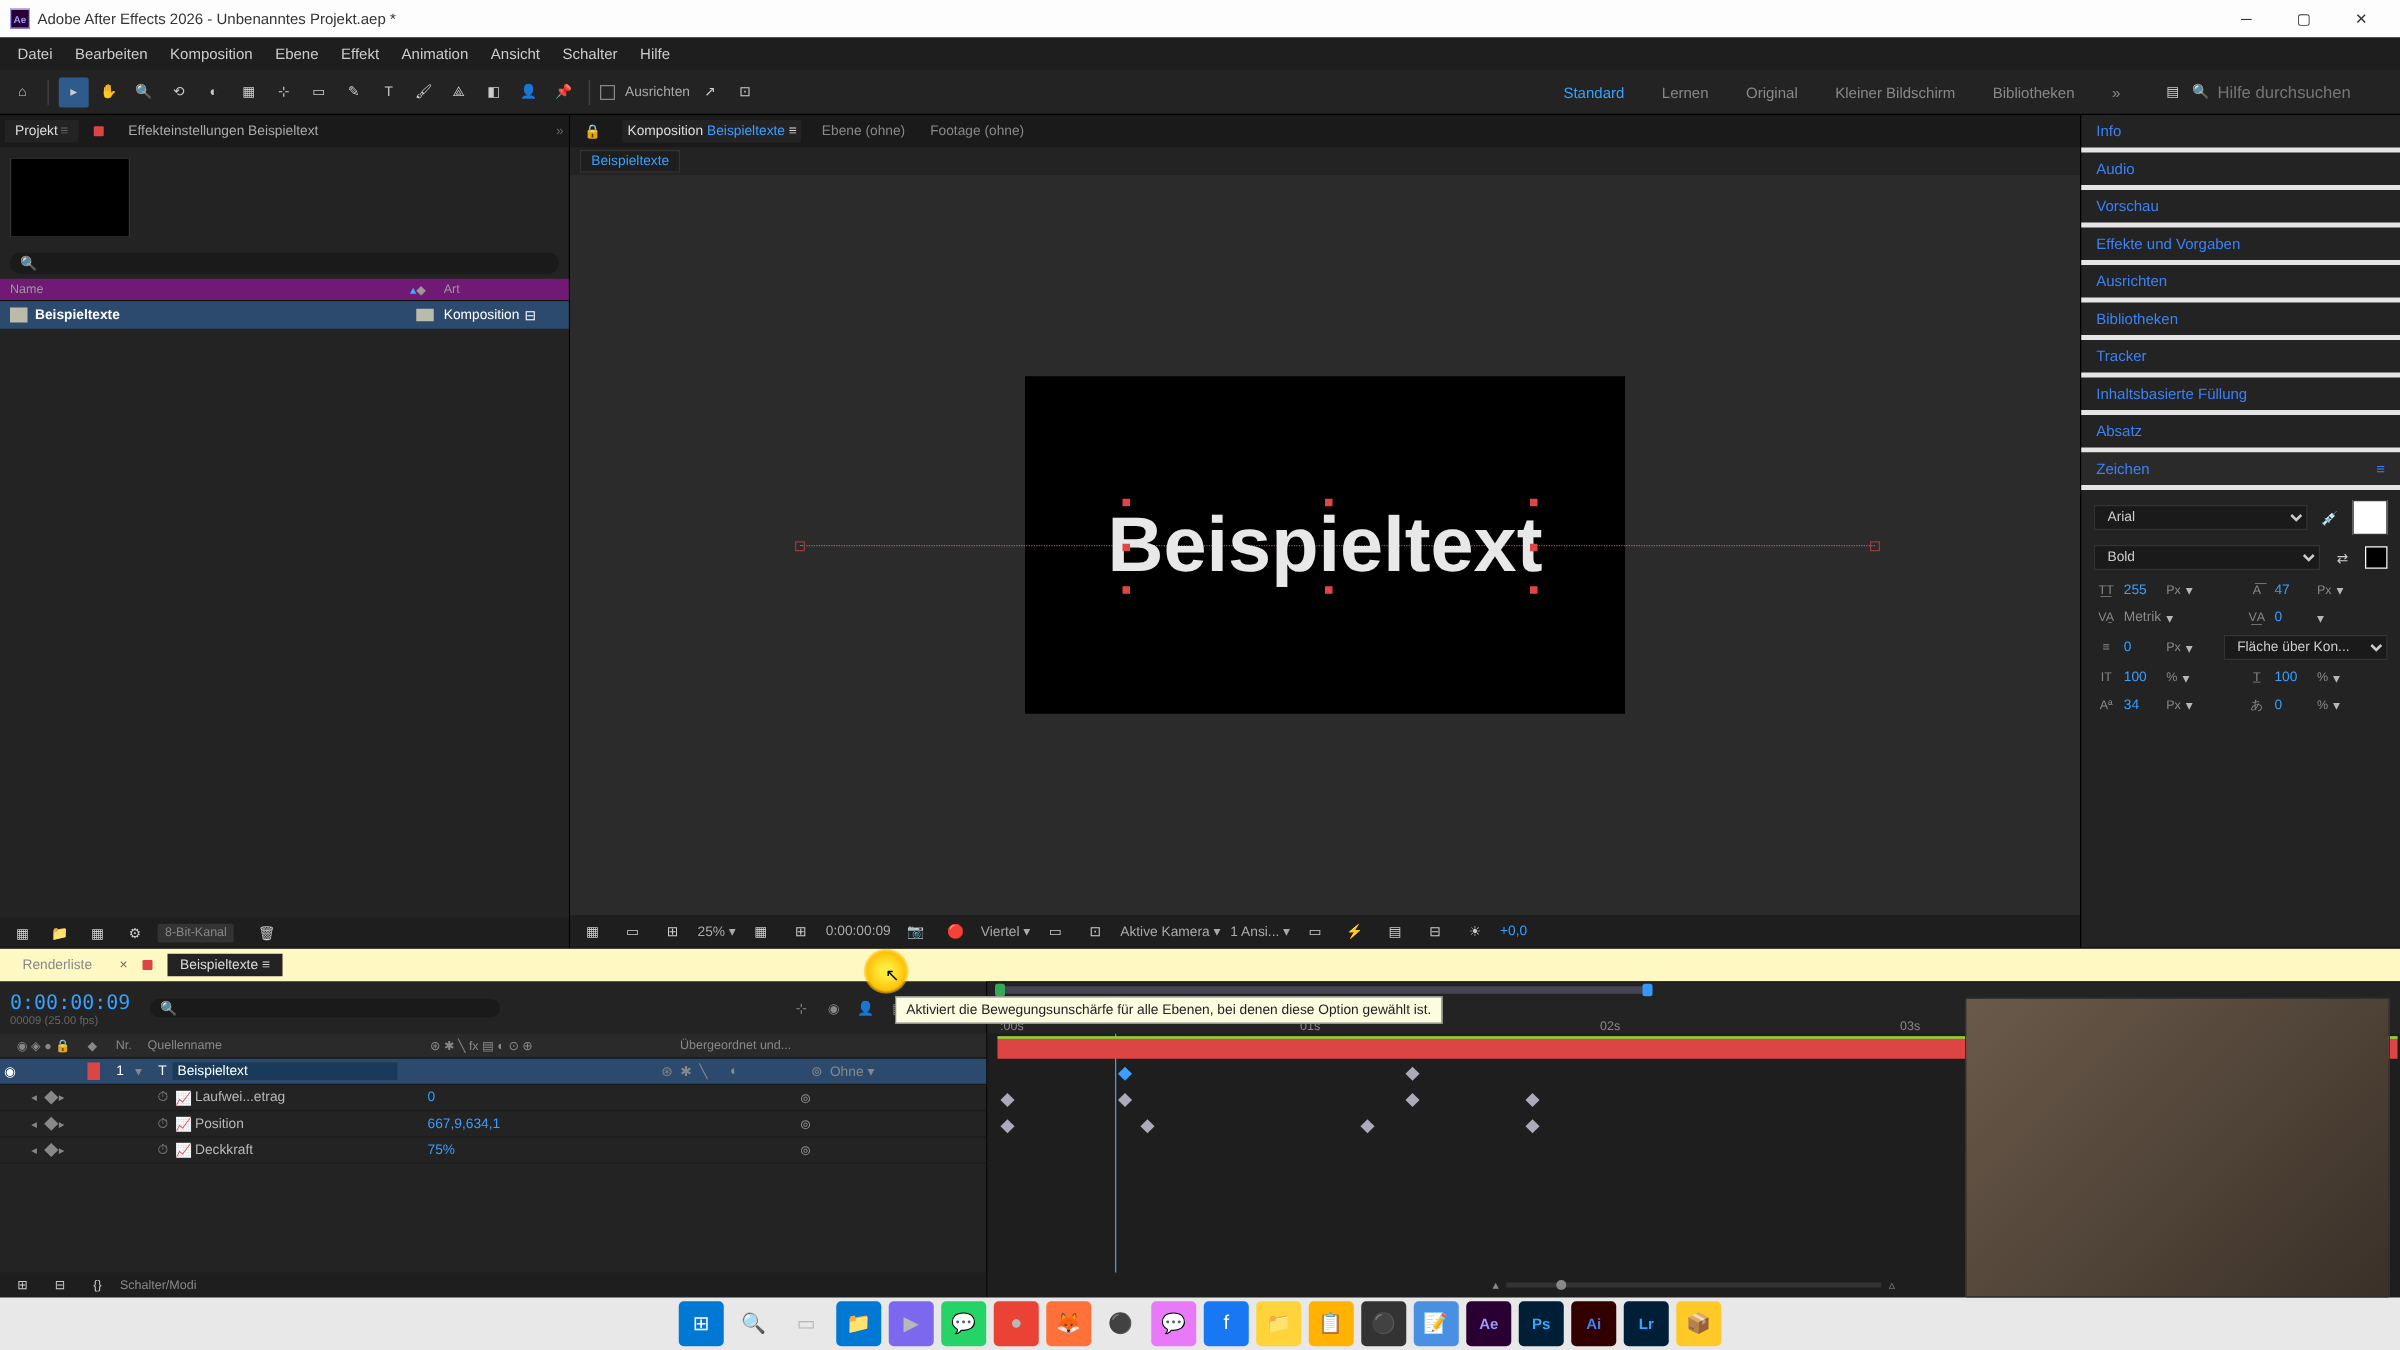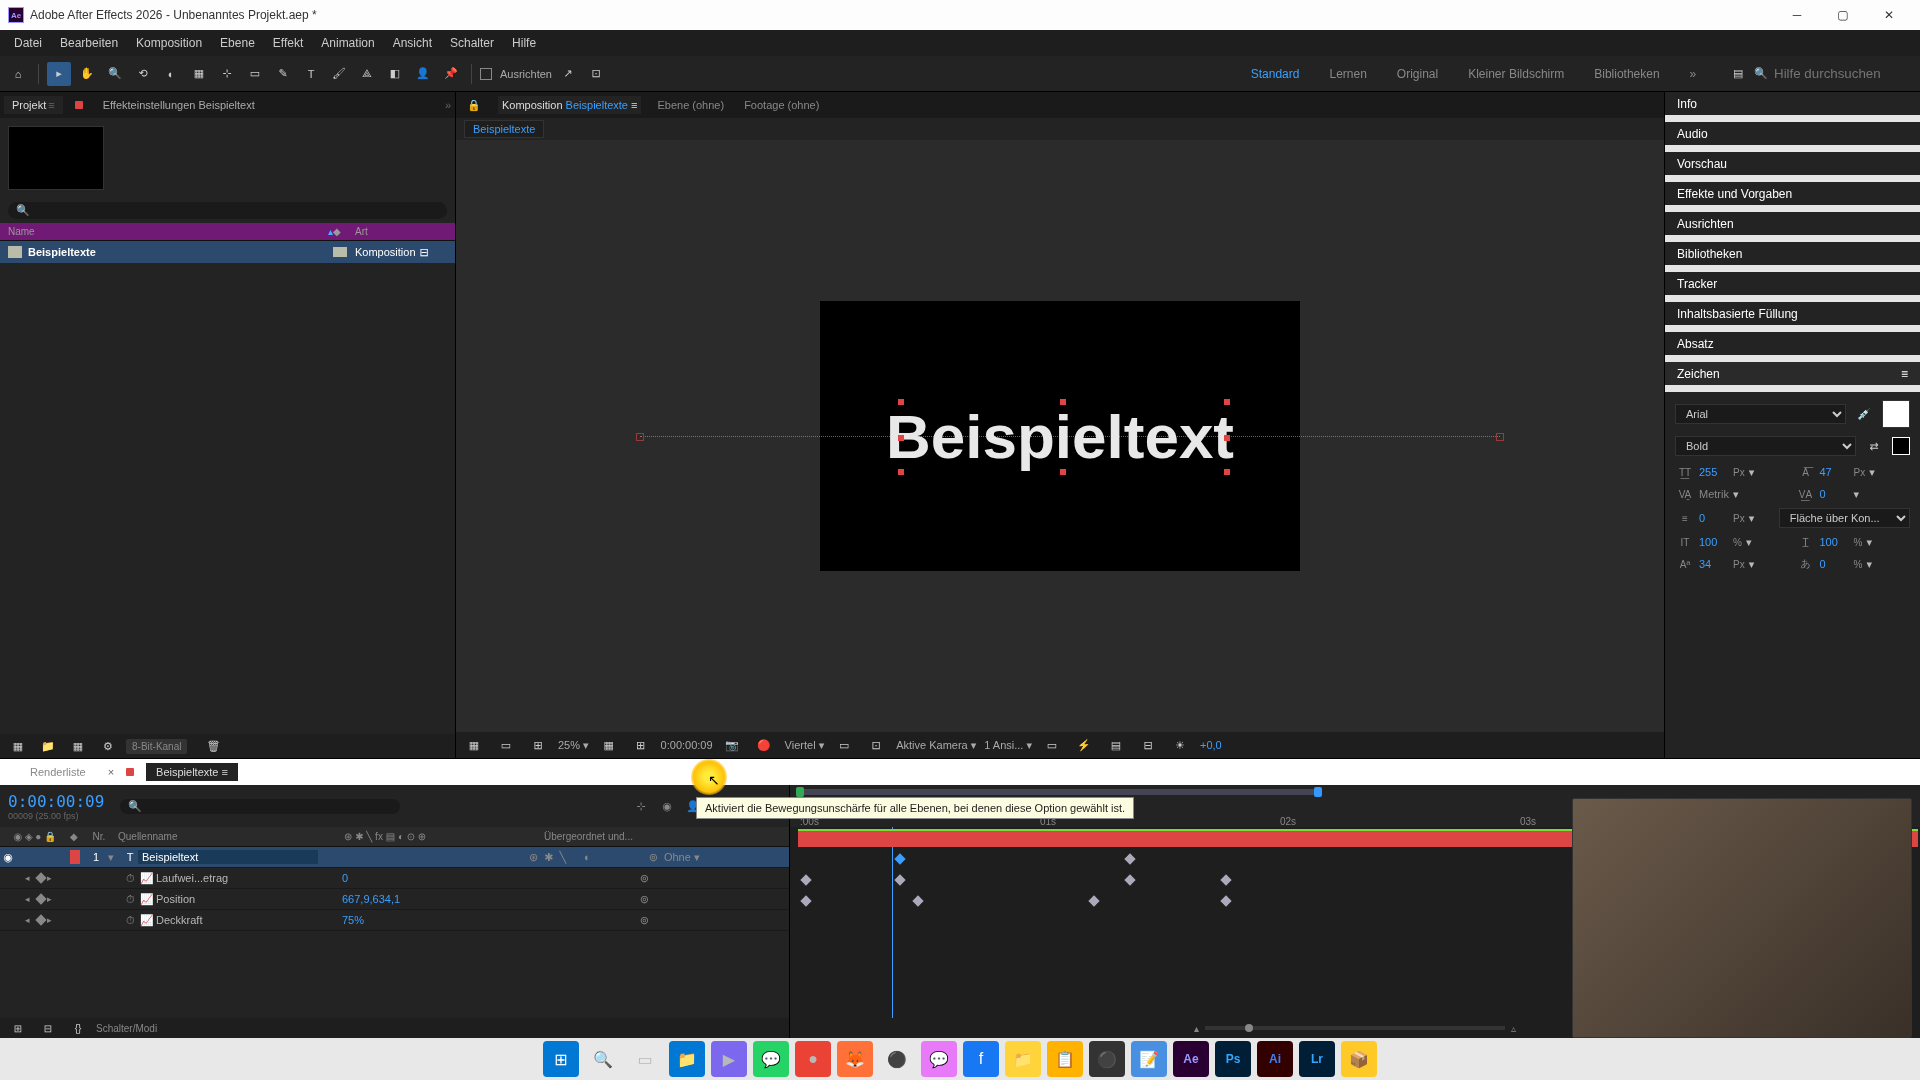--- a/index.html
+++ b/index.html
@@ -50,32 +50,32 @@
 .sub-tab .chip{padding:2px 8px;font-size:11px;color:#3a9fff;border:1px solid #333;background:#1e1e1e}
 .viewer{flex:1;background:#2b2b2b;display:flex;align-items:center;justify-content:center;position:relative}
 .canvas{width:480px;height:270px;background:#000;position:relative;display:flex;align-items:center;justify-content:center}
 .sample-text{color:#e8e8e8;font-size:62px;font-weight:bold;font-family:Arial;position:relative}
 .sel-handle{width:6px;height:6px;background:#e04444;position:absolute}
 .motion-path{position:absolute;top:50%;left:-180px;right:-200px;height:1px;border-top:1px dotted #e88;opacity:0.6}
 .mp-box{width:8px;height:8px;border:1px solid #e04444;position:absolute}
 .viewer-footer{height:26px;background:#1e1e1e;display:flex;align-items:center;padding:0 6px;gap:8px;font-size:11px;color:#aaa}
 .viewer-footer select,.viewer-footer .vf{background:transparent;border:none;color:#aaa;font-size:11px}
 .right-panel{width:256px;border-left:1px solid #000;background:#232323;display:flex;flex-direction:column}
-.rp-item{height:30px;display:flex;align-items:center;padding:0 12px;font-size:12px;color:#ffffff;border-bottom:7px solid #e5e5e5}
+.rp-item{height:30px;display:flex;align-items:center;padding:0 12px;font-size:12px;color:#3b82f6;border-bottom:4px solid #e5e5e5}
 .rp-item.active{background:#2a2a2a}
 .char-panel{padding:8px 10px;display:flex;flex-direction:column;gap:6px}
 .char-row{display:flex;align-items:center;gap:6px}
 .char-select{flex:1;background:#1a1a1a;border:1px solid #333;color:#ccc;padding:2px 6px;font-size:11px}
 .fill-swatch{width:28px;height:28px;background:#fff;border:1px solid #333}
 .char-field{display:flex;align-items:center;gap:4px;flex:1}
 .char-field .icon{width:20px;height:16px;display:flex;align-items:center;justify-content:center;color:#888;font-size:10px}
 .char-field .val{color:#3a9fff;font-size:11px;min-width:30px}
 .char-field .unit{color:#888;font-size:10px}
 .bottom-panel{height:280px;display:flex;flex-direction:column;background:#232323;border-top:1px solid #000}
-.tl-tabs{height:26px;background:#ffffff;display:flex;align-items:center;padding:0 20px;gap:8px}
+.tl-tabs{height:26px;background:#fef9c3;display:flex;align-items:center;padding:0 8px;gap:8px}
 .tl-tab{padding:3px 10px;font-size:11px;color:#888}
 .tl-tab.active{background:#232323;color:#ddd}
 .tl-close{color:#666;margin-left:4px}
 .timeline-body{flex:1;display:flex}
 .tl-left{width:790px;display:flex;flex-direction:column;border-right:1px solid #000}
 .tl-header-row{height:42px;display:flex;align-items:center;padding:0 8px;gap:8px}
 .timecode{color:#3a9fff;font-size:16px;font-family:monospace}
 .tl-search{background:#1a1a1a;border-radius:8px;padding:1px 8px;margin-left:8px;flex:1;max-width:280px}
 .tl-icons{display:flex;gap:6px;margin-left:auto}
 .tl-icon{width:20px;height:18px;display:flex;align-items:center;justify-content:center;color:#888}
@@ -504,21 +504,21 @@
             <div style="position:absolute;left:40px;width:8px;height:8px;background:#888;top:-2px;border-radius:4px"></div>
           </div>
         <span>▵</span>
       </div>
     </div>
   </div>
 </div>
 
 <div class="pulse-circle" style="left:691px;top:759px"></div>
 <div class="cursor-arrow" style="left:708px;top:772px">↖</div>
-<div class="tooltip" style="left:696px;top:797px">Aktiviert die Bewegungsunschärfe für alle Ebenen, bei denen diese Option gewählt ist.</div>
+<div class="tooltip" style="left:716px;top:797px">Aktiviert die Bewegungsunschärfe für alle Ebenen, bei denen diese Option gewählt ist.</div>
 
 <div class="webcam"></div>
 
 <div class="taskbar">
   <div class="task-icon" style="background:#0078d4;color:#fff">⊞</div>
   <div class="task-icon">🔍</div>
   <div class="task-icon">▭</div>
   <div class="task-icon" style="background:#0078d4">📁</div>
   <div class="task-icon" style="background:#7b68ee">▶</div>
   <div class="task-icon" style="background:#25d366">💬</div>

